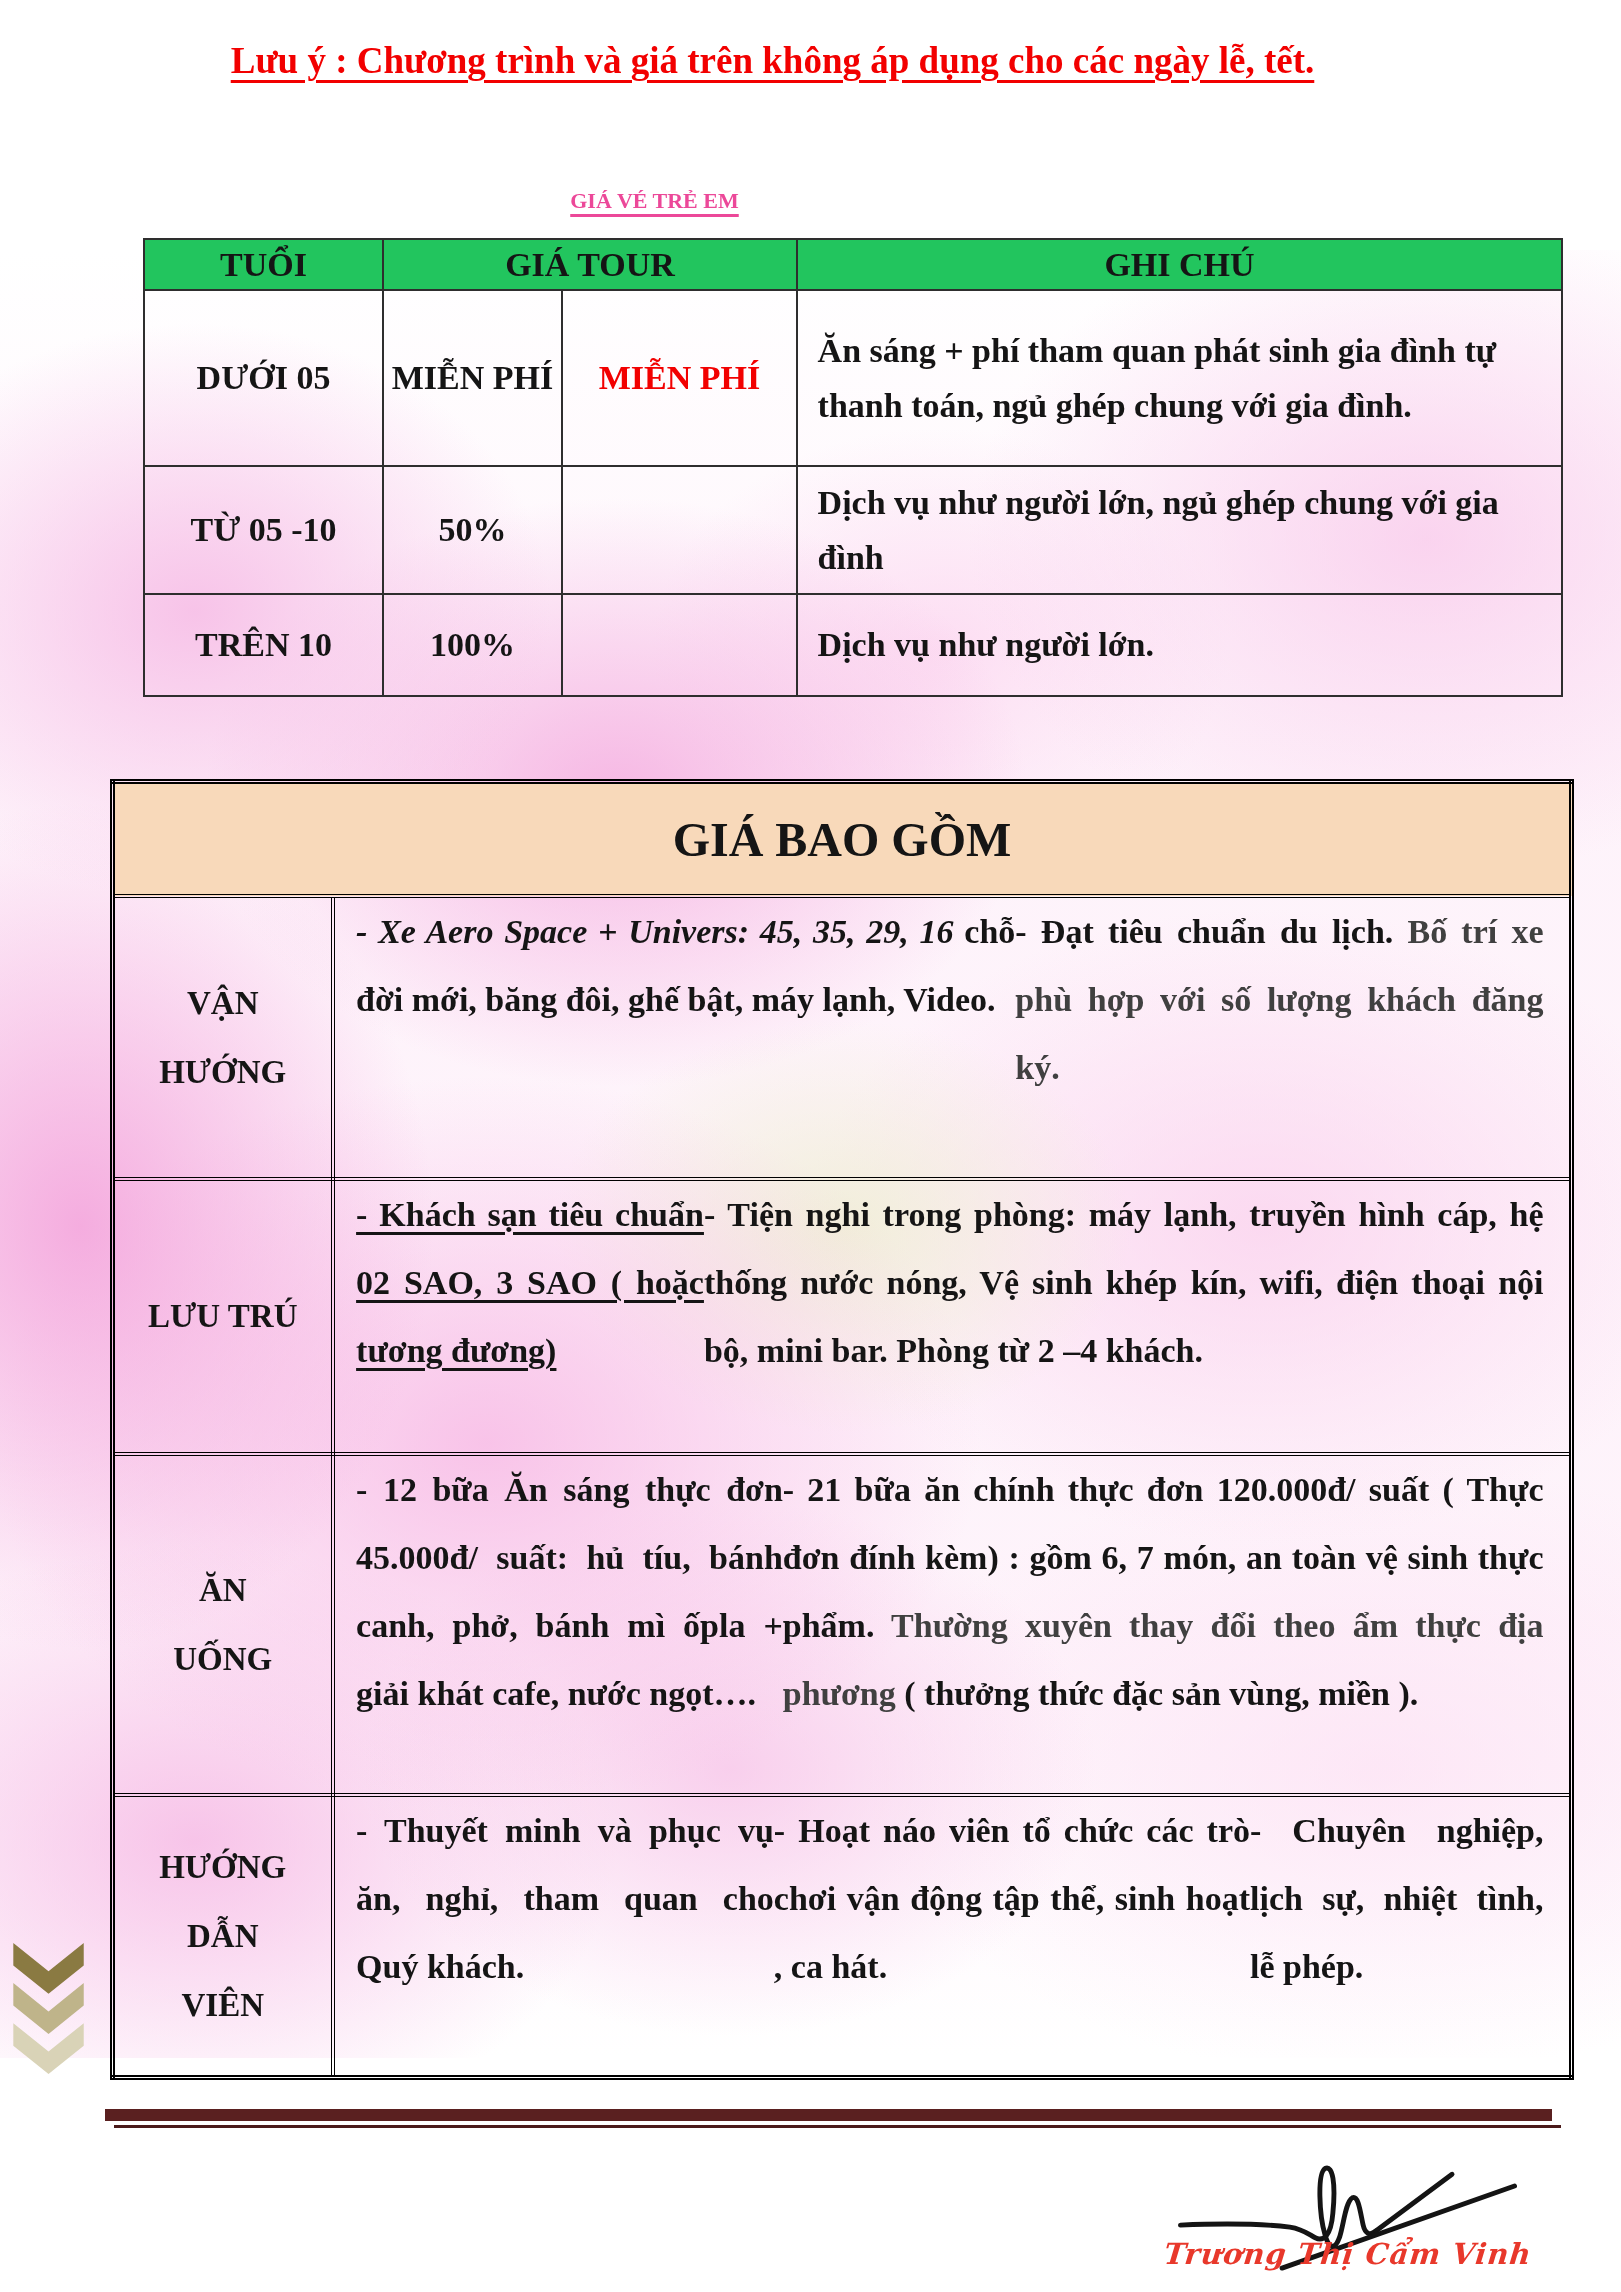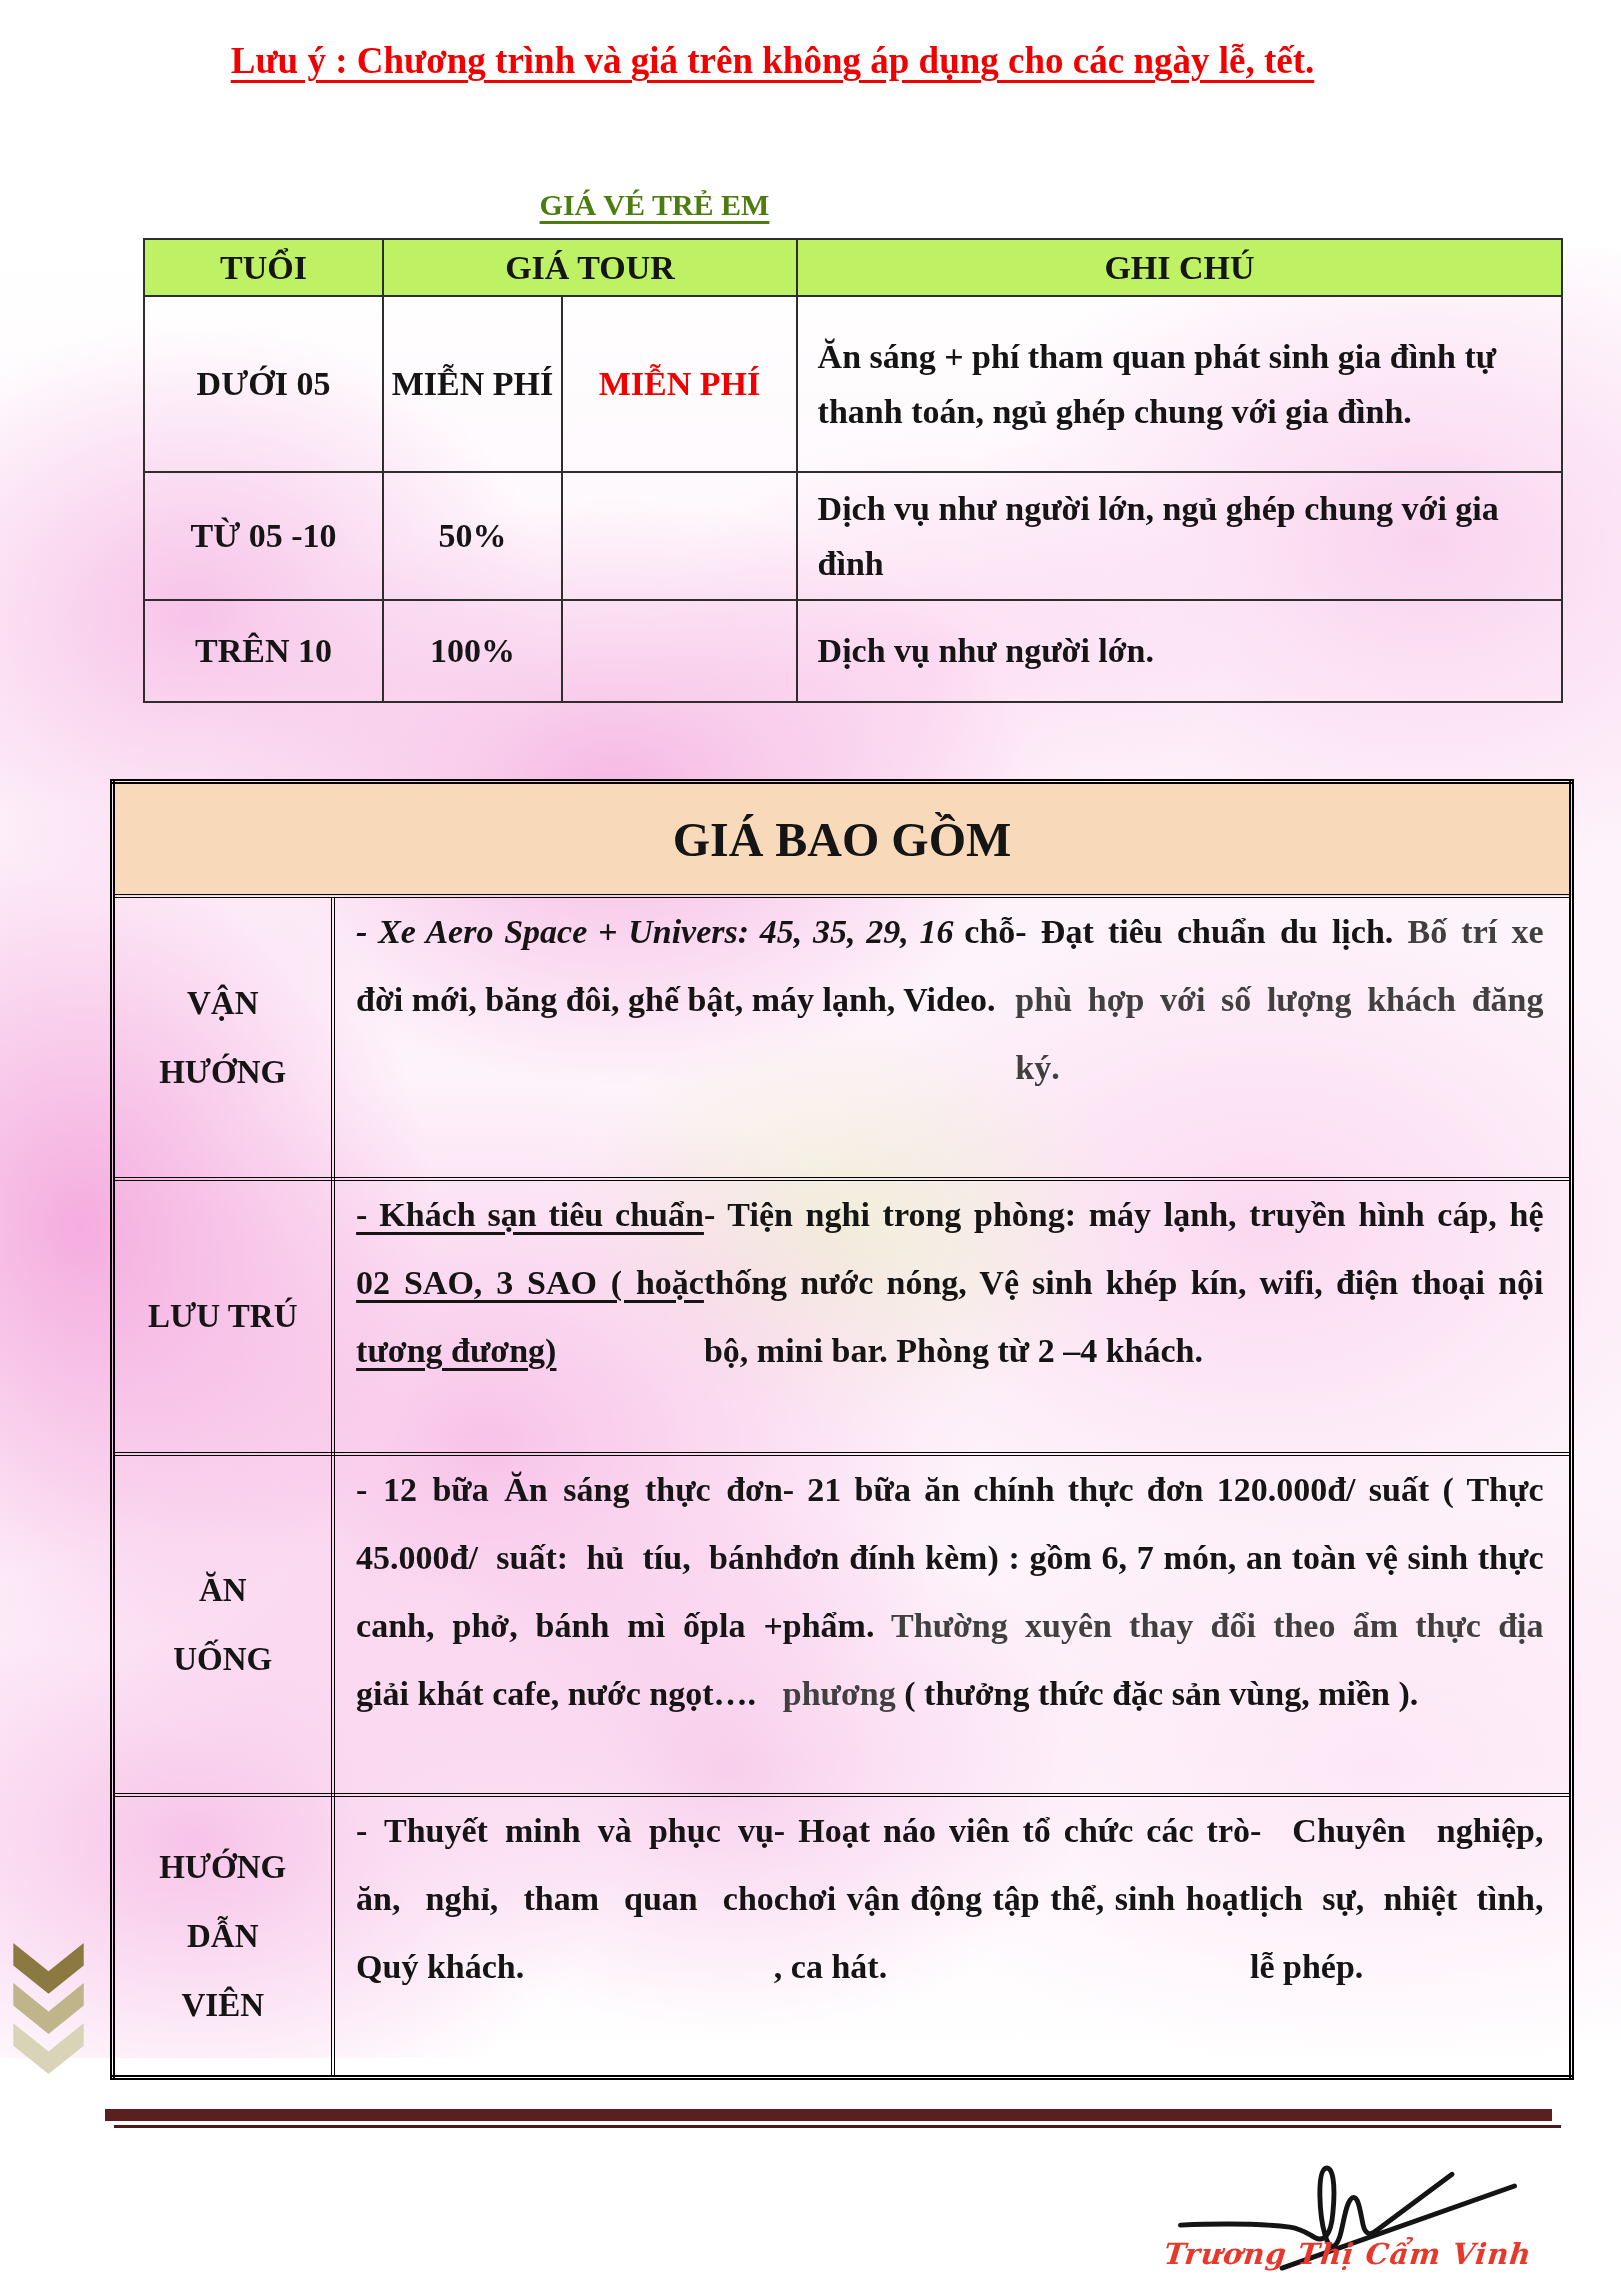--- a/index.html
+++ b/index.html
@@ -27,28 +27,28 @@
   }
   .layer{position:absolute;z-index:1;}
   
   .note-heading{
     left:0;top:39px;width:1499px;text-align:center;
     font-size:37px;color:#f20000;
     text-decoration:underline;text-decoration-thickness:2.9px;text-underline-offset:6.9px;padding-left:23px;
   }
   .child-title{
     left:0;top:188px;width:1309px;text-align:center;
-    font-size:30px;color:#4d7c0f;
+    font-size:22px;color:#ec4899;
     text-decoration:underline;text-decoration-thickness:2.9px;text-underline-offset:5.9px;
   }
   
   table{border-collapse:collapse;table-layout:fixed;}
   .t1{left:143px;top:238px;width:1419px;}
   .t1 th,.t1 td{border:2px solid #2e2e2e;font-size:34px;text-align:center;vertical-align:middle;padding:0;}
-  .t1 .hd{background:#bef264;height:57px;font-size:35px;}
+  .t1 .hd{background:#22c55e;height:51px;font-size:35px;}
   .t1 .r1{height:176px;}
   .t1 .r2{height:120px;}
   .t1 .r3{height:102px;}
   .t1 td.note-cell{text-align:left;padding:7.8px 19.6px 7.8px 19.6px;line-height:55px;}
   .t1 td.free-red{color:#f20000;}
   
   .t2{left:110px;top:779px;width:1458px;border:5.9px double #000;}
   .t2 td{border:4.9px double #000;vertical-align:middle;padding:0;}
   .t2 .hd2{background:#f8d9ba;height:110px;text-align:center;font-size:48px;}
   .t2 .label-cell{width:220px;text-align:center;font-size:33px;line-height:69px;}

